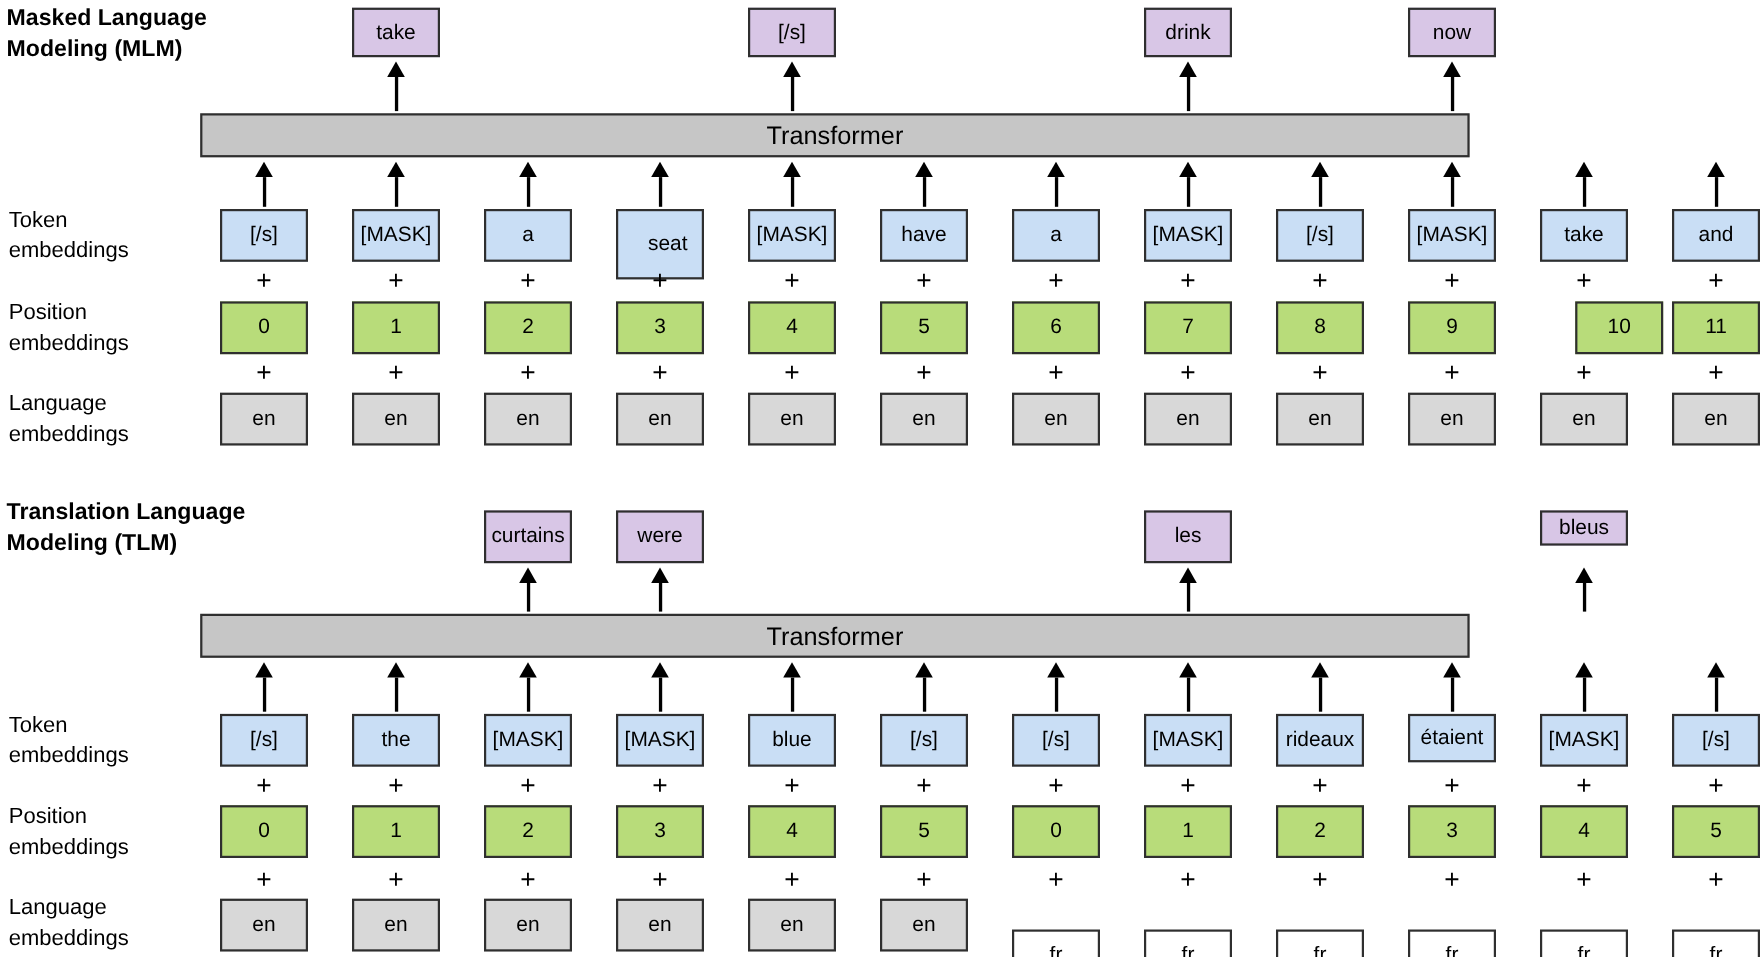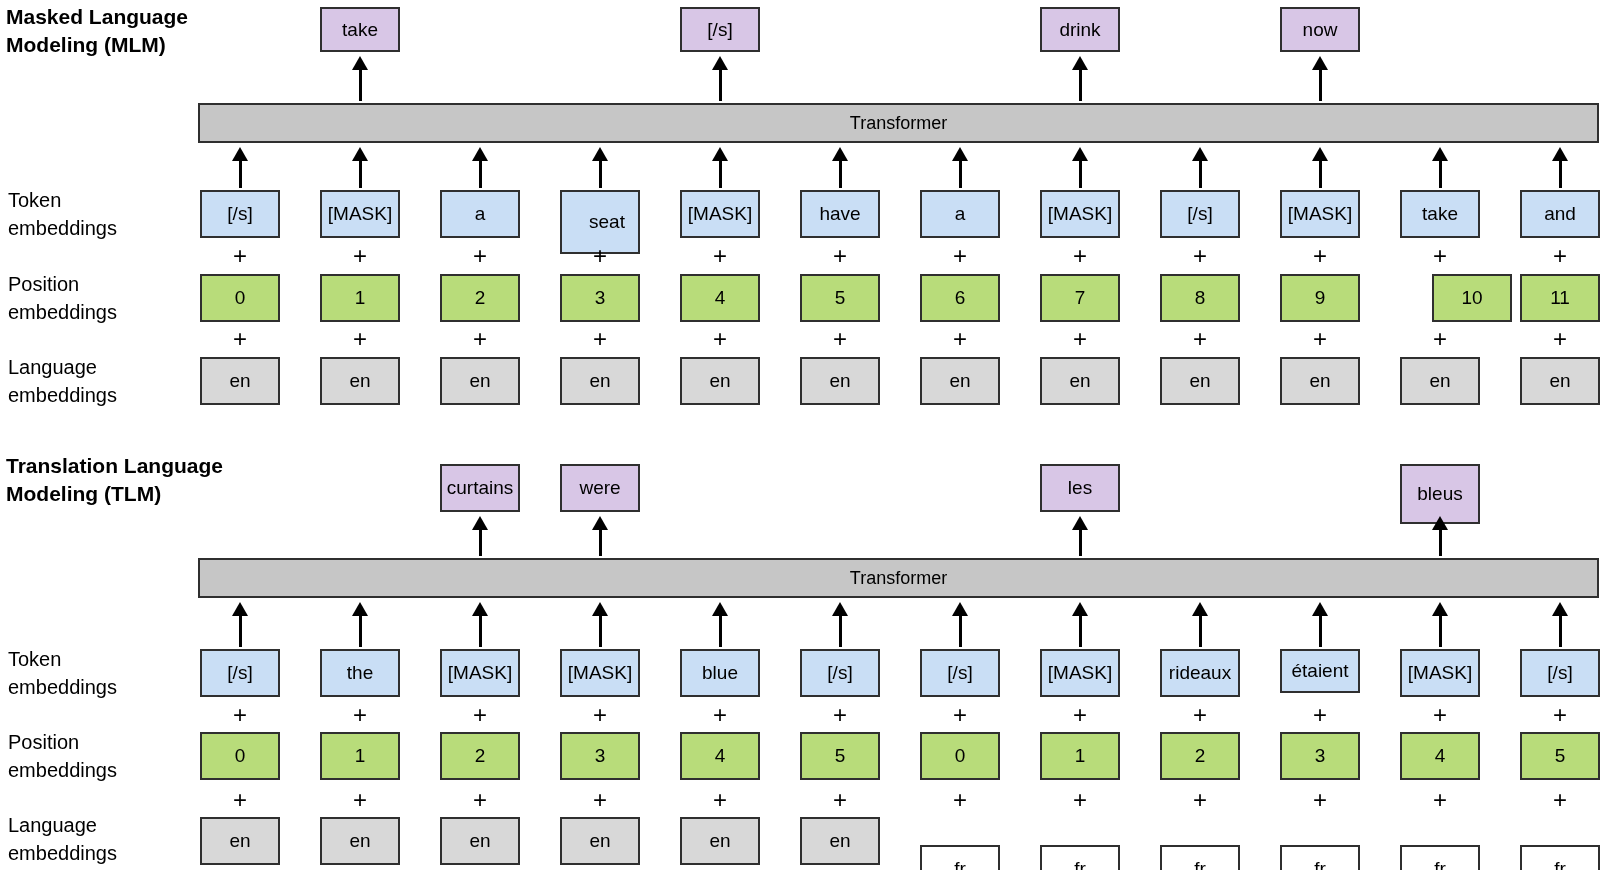--- a/index.html
+++ b/index.html
@@ -27,23 +27,23 @@
     position:absolute;width:80px;box-sizing:border-box;border:2px solid var(--border);
     display:flex;align-items:center;justify-content:center;
     font-size:19px;white-space:nowrap;overflow:hidden;
   }
   .box.token{background:var(--token-fill);}
   .box.position{background:var(--position-fill);}
   .box.lang-en{background:var(--lang-en-fill);}
   .box.lang-fr{background:var(--lang-fr-fill);margin-top:28px;}
   .box.output{background:var(--output-fill);}
   .bar{
-    position:absolute;left:198px;width:1401px;box-sizing:border-box;
+    position:absolute;left:182px;width:1154px;box-sizing:border-box;
     background:var(--bar-fill);border:2px solid var(--border);
-    display:flex;align-items:center;justify-content:center;font-size:18px;
+    display:flex;align-items:center;justify-content:center;font-size:23px;
   }
   .arrow{
     position:absolute;width:18px;display:flex;flex-direction:column;align-items:center;
   }
   .arrow .head{
     width:0;height:0;border-left:8px solid transparent;border-right:8px solid transparent;
     border-bottom:14px solid #000;
   }
   .arrow .stem{width:3px;flex:1 1 auto;background:#000;}
   .plus{
@@ -204,21 +204,21 @@
       <div class="box output" style="left: 560px; top: 464px; height: 48px;">were</div>
       <div class="arrow" style="left: 591px; top: 516px; height: 40px;">
         <div class="head"></div>
         <div class="stem"></div>
       </div>
       <div class="box output" style="left: 1040px; top: 464px; height: 48px;">les</div>
       <div class="arrow" style="left: 1071px; top: 516px; height: 40px;">
         <div class="head"></div>
         <div class="stem"></div>
       </div>
-      <div class="box output" style="left: 1400px; top: 464px; height: 60px;">bleus</div>
+      <div class="box output" style="left: 1400px; top: 464px; height: 32px;">bleus</div>
       <div class="arrow" style="left: 1431px; top: 516px; height: 40px;">
         <div class="head"></div>
         <div class="stem"></div>
       </div>
       <div class="bar" style="top: 558px; height: 40px;">
         <span>Transformer</span>
       </div>
       <div class="arrow" style="left: 231px; top: 602px; height: 45px;">
         <div class="head"></div>
         <div class="stem"></div>

